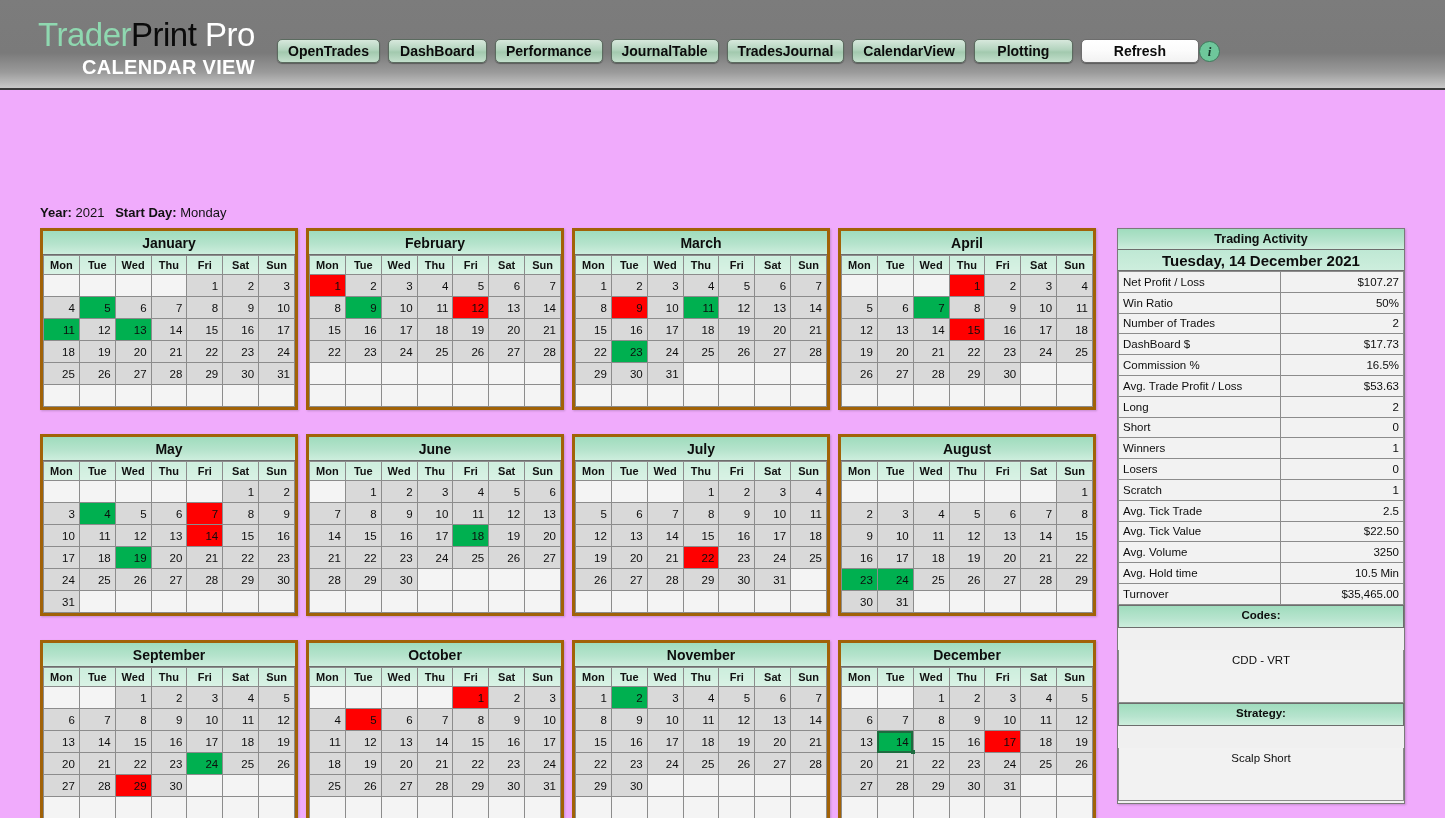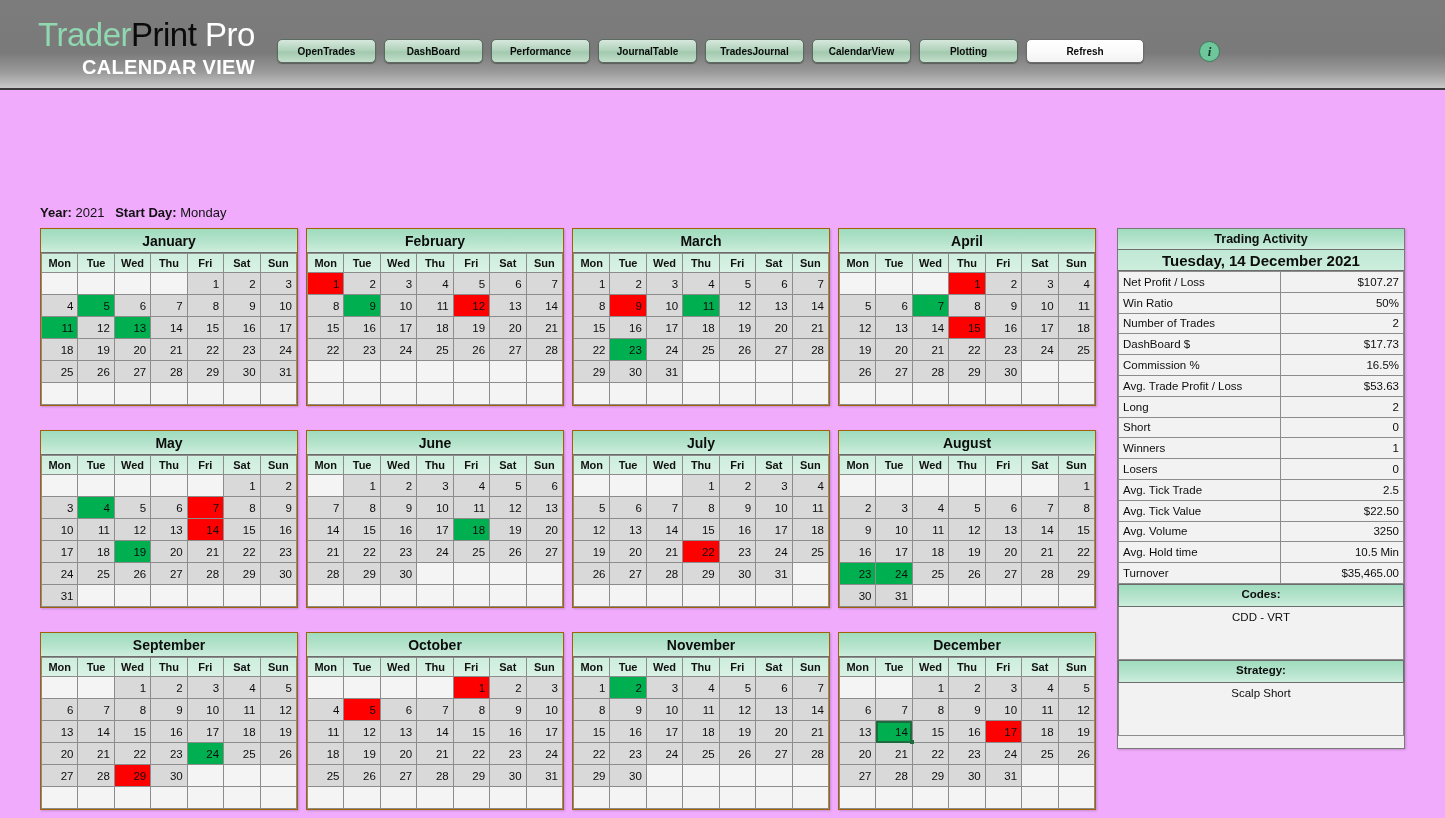--- a/index.html
+++ b/index.html
@@ -30,21 +30,21 @@
     color:#ffffff; font-size:20px; font-weight:bold; letter-spacing:0.3px;
     margin-top:4px;
     text-align:right;
   }
 
   #navbtns{ position:absolute; left:277px; top:39px; display:flex; gap:8px; }
   .navbtn{
     height:24px; min-width:99px; padding:0 10px;
     border:1px solid #5b6b5f; border-radius:5px;
     background:linear-gradient(180deg,#d7e8dc 0%,#b2d3bd 45%,#a2c9ae 55%,#c3dfcc 100%);
-    color:#0b0b0b; font-size:10px; font-weight:bold;
+    color:#0b0b0b; font-size:14px; font-weight:bold;
     display:flex; align-items:center; justify-content:center;
     box-shadow:0 1px 1px rgba(0,0,0,.35);
     cursor:pointer; white-space:nowrap;
   }
   .navbtn.refresh{
     background:linear-gradient(180deg,#ffffff 0%,#fbfbfb 50%,#f2f2f2 100%);
     border:1px solid #6d6d6d; min-width:118px;
   }
   #infoicon{
     position:absolute; left:1199px; top:41px;
@@ -70,21 +70,21 @@
   #cal-grid{
     position:absolute; left:40px; top:138px;
     display:grid;
     grid-template-columns:repeat(4, 258px);
     grid-column-gap:8px;
     grid-row-gap:24px;
   }
   .month{
     width:258px;
     background:#f0f0f0;
-    border:1px solid #a16207;
+    border:3px solid #a16207;
     box-shadow:1px 1px 2px rgba(0,0,0,.18);
   }
   .month-title{
     height:24px; line-height:24px; text-align:center;
     font-size:14px; font-weight:bold; color:#0d0d0d;
     background:linear-gradient(180deg,#9fdcbd 0%,#b5e3cc 55%,#cdeedd 100%);
     border-bottom:1px solid #6d6d6d;
   }
   table.cal{ border-collapse:collapse; width:100%; table-layout:fixed;padding-left:28px; }
   table.cal th{
@@ -111,21 +111,21 @@
     content:""; position:absolute; right:-2px; bottom:-2px;
     width:4px; height:4px; background:#1d6b3f;
   }
 
   
   #panel{
     position:absolute; left:1117px; top:138px; width:288px;
     background:#f0f0f0;
     border:1px solid #7a7a7a;
     box-shadow:1px 1px 2px rgba(0,0,0,.18);
-    padding-bottom:12px;
+    padding-bottom:2px;
   }
   .panel-head{
     height:21px; line-height:21px; text-align:center;
     font-size:12.5px; font-weight:bold; color:#0d0d0d;
     background:linear-gradient(180deg,#9fdcbd 0%,#b7e4ce 60%,#cdeedd 100%);
     border-bottom:1px solid #6d6d6d;
   }
   .panel-sub{
     height:21px; line-height:21px; text-align:center;
     font-size:15px; font-weight:bold; color:#0d0d0d;
@@ -138,20 +138,21 @@
     border:1px solid #8c8c8c; padding:0 4px;
     background:#f2f2f2;
   }
   table.stats td.k{ width:57%; text-align:left; }
   table.stats td.v{ text-align:right; }
   .free-box{
     height:53px; background:#f2f2f2;
     border:1px solid #8c8c8c; border-top:none;
     text-align:center; font-size:11.5px; color:#0d0d0d;
     padding-top:4px;
+    margin-top:22px;
   }
   .sec-head{
     height:23px; line-height:19px; text-align:center;
     font-size:11.5px; font-weight:bold; color:#0d0d0d;
     background:linear-gradient(180deg,#9fdcbd 0%,#b7e4ce 60%,#cdeedd 100%);
     border:1px solid #6d6d6d;
   }
 </style>
 </head>
 <body>
@@ -1093,20 +1094,24 @@
           </tr>
           <tr>
             <td class="k">Winners</td>
             <td class="v">1</td>
           </tr>
           <tr>
             <td class="k">Losers</td>
             <td class="v">0</td>
           </tr>
           <tr>
+            <td class="k">Scratch</td>
+            <td class="v">1</td>
+          </tr>
+          <tr>
             <td class="k">Avg. Tick Trade</td>
             <td class="v">2.5</td>
           </tr>
           <tr>
             <td class="k">Avg. Tick Value</td>
             <td class="v">$22.50</td>
           </tr>
           <tr>
             <td class="k">Avg. Volume</td>
             <td class="v">3250</td>

